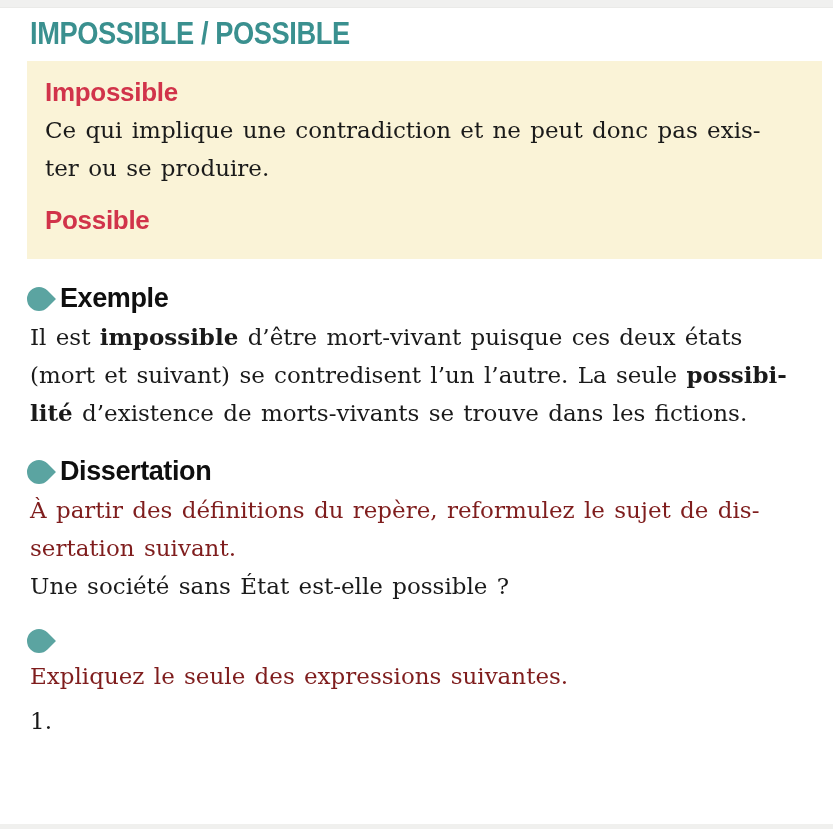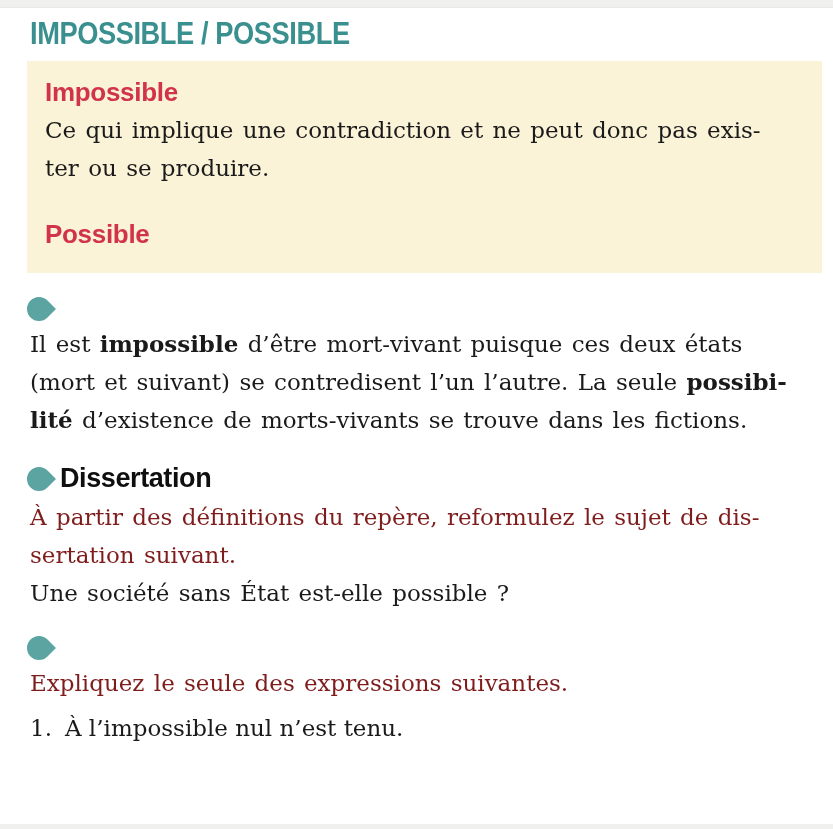--- a/index.html
+++ b/index.html
@@ -31,21 +31,21 @@
     transform:scaleX(0.88);
     transform-origin:left center;
     white-space:nowrap;
   }
   .def-box {
     background:#faf3d7;
     margin:9px 11px 0 27px;
     padding:6px 20px 20px 18px;
   }
   .def-item { margin-top:10px; }
-  .def-item + .def-item { margin-top:32px; }
+  .def-item + .def-item { margin-top:18px; }
   .def-term {
     font-family:"Liberation Sans", sans-serif;
     font-weight:700;
     font-size:26px;
     color:#d1334a;
     letter-spacing:-0.3px;
     margin:0 0 3px 0;
   }
   .para {
     font-size:23px;
@@ -104,20 +104,21 @@
 ter ou se produire.</p>
     </div>
     <div class="def-item">
       <div class="def-term">Possible</div>
     </div>
   </div>
 
   <div class="section">
     <div class="section-heading">
       <span class="bullet"></span>
+      <span class="heading-label">Exemple</span>
     </div>
     <div class="content">
       <p class="para rich"><span>Il est </span><span class="b">impossible</span><span> d’être mort-vivant puisque ces deux états
 (</span><span class="i">mort</span><span> et </span><span class="i">suivant</span><span>) se contredisent l’un l’autre. La seule </span><span class="b">possibi-
 lité</span><span> d’existence de morts-vivants se trouve dans les fictions.</span></p>
     </div>
   </div>
 
   <div class="section">
     <div class="section-heading">
@@ -133,21 +134,20 @@
 
   <div class="section">
     <div class="section-heading">
       <span class="bullet"></span>
     </div>
     <div class="content">
       <p class="para blue">Expliquez le seule des expressions suivantes.</p>
       <div class="ex-list">
         <div class="ex-item">
           <span class="ex-num">1.</span>
-          <span class="ex-text">À l’impossible nul n’est tenu.</span>
         </div>
 
       </div>
     </div>
   </div>
 
   <div class="bottom-strip"></div>
 
 </div>
 

